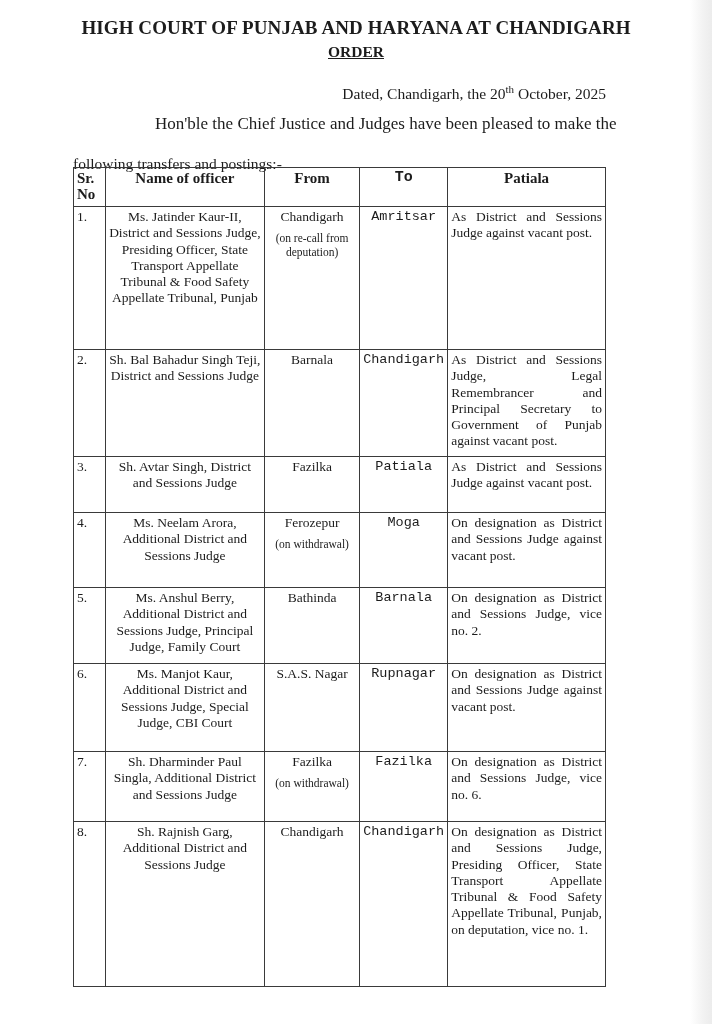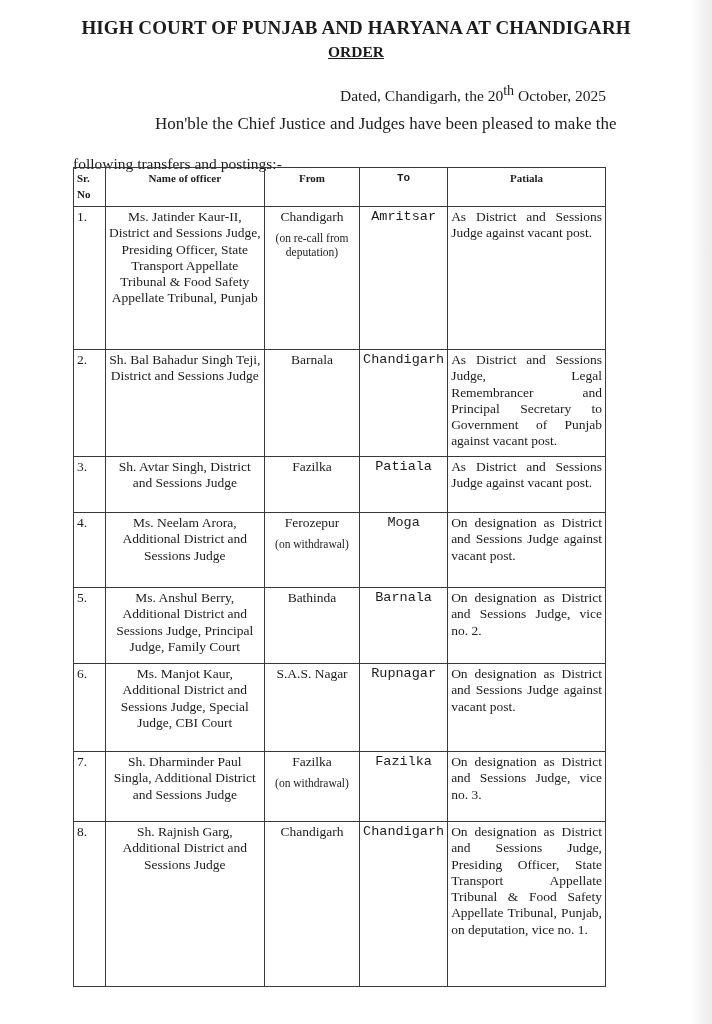--- a/index.html
+++ b/index.html
@@ -7,27 +7,27 @@
     width:712px; height:1024px; background:#ffffff; position:relative; overflow:hidden;
     font-family: "Liberation Serif", "DejaVu Serif", serif; color:#1c1c1c;
   }
   .page-edge { position:absolute; right:0; top:0; width:22px; height:1024px;
     background:linear-gradient(to right,#ffffff,#f2f2f2 60%,#ececec); }
   .title { position:absolute; left:0; width:712px; top:17px; text-align:center;
     font-weight:bold; font-size:19px; letter-spacing:0.1px; }
   .order { position:absolute; left:0; width:712px; top:43px; text-align:center;
     font-weight:bold; font-size:15.5px; text-decoration:underline; }
   .dated { position:absolute; right:106px; top:83px; font-size:15.5px; }
-  .dated sup { font-size:14px; }
+  .dated sup { font-size:11px; }
   .intro1 { position:absolute; left:155px; top:114px; font-size:17px; }
   .intro2 { position:absolute; left:73px; top:155px; font-size:15.5px; }
   table.orders { position:absolute; left:73px; top:167px; width:533px;
     border-collapse:collapse; font-size:13.5px; line-height:16.3px; }
   table.orders th, table.orders td { border:1.4px solid #3a3a3a; vertical-align:top; padding:2px 3px; }
-  table.orders th { font-weight:bold; font-size:11px; height:34px; }
+  table.orders th { font-weight:bold; font-size:15px; height:34px; }
   .c-sr { width:25px; text-align:left; }
   .c-name { width:155px; text-align:center; }
   .c-from { width:89px; text-align:center; }
   .c-to { width:81px; text-align:center;font-family:Liberation Mono, monospace; }
   .c-rem { width:153px; text-align:justify; }
   th.c-from, th.c-to, th.c-rem { text-align:center; }
   .note { display:block; font-size:11.5px; line-height:14px; margin-top:6px; }
   .rem-text { text-align:justify; text-align-last:left; }
 </style>
 </head>
@@ -92,21 +92,21 @@
         <td class="c-name">Ms. Manjot Kaur, Additional District and Sessions Judge, Special Judge, CBI Court</td>
         <td class="c-from"><span>S.A.S. Nagar</span></td>
         <td class="c-to">Rupnagar</td>
         <td class="c-rem rem-text">On designation as District and Sessions Judge against vacant post.</td>
       </tr>
       <tr style="height: 70px;">
         <td class="c-sr">7.</td>
         <td class="c-name">Sh. Dharminder Paul Singla, Additional District and Sessions Judge</td>
         <td class="c-from"><span>Fazilka</span><span class="note">(on withdrawal)</span></td>
         <td class="c-to">Fazilka</td>
-        <td class="c-rem rem-text">On designation as District and Sessions Judge, vice no. 3.</td>
+        <td class="c-rem rem-text">On designation as District and Sessions Judge, vice no. 6.</td>
       </tr>
       <tr style="height: 165px;">
         <td class="c-sr">8.</td>
         <td class="c-name">Sh. Rajnish Garg, Additional District and Sessions Judge</td>
         <td class="c-from"><span>Chandigarh</span></td>
         <td class="c-to">Chandigarh</td>
         <td class="c-rem rem-text">On designation as District and Sessions Judge, Presiding Officer, State Transport Appellate Tribunal &amp; Food Safety Appellate Tribunal, Punjab, on deputation, vice no. 1.</td>
       </tr>
     </tbody>
 </table>

